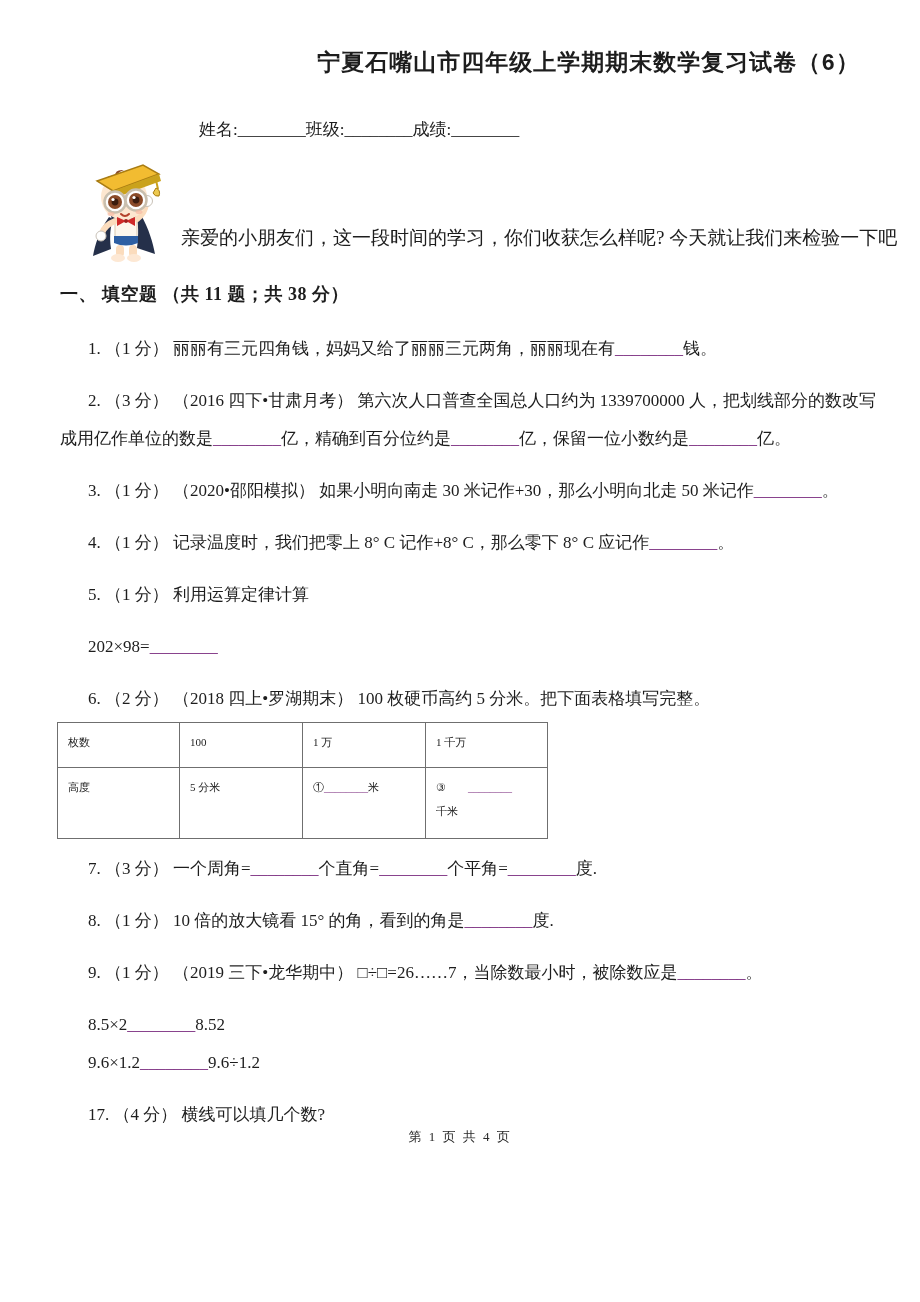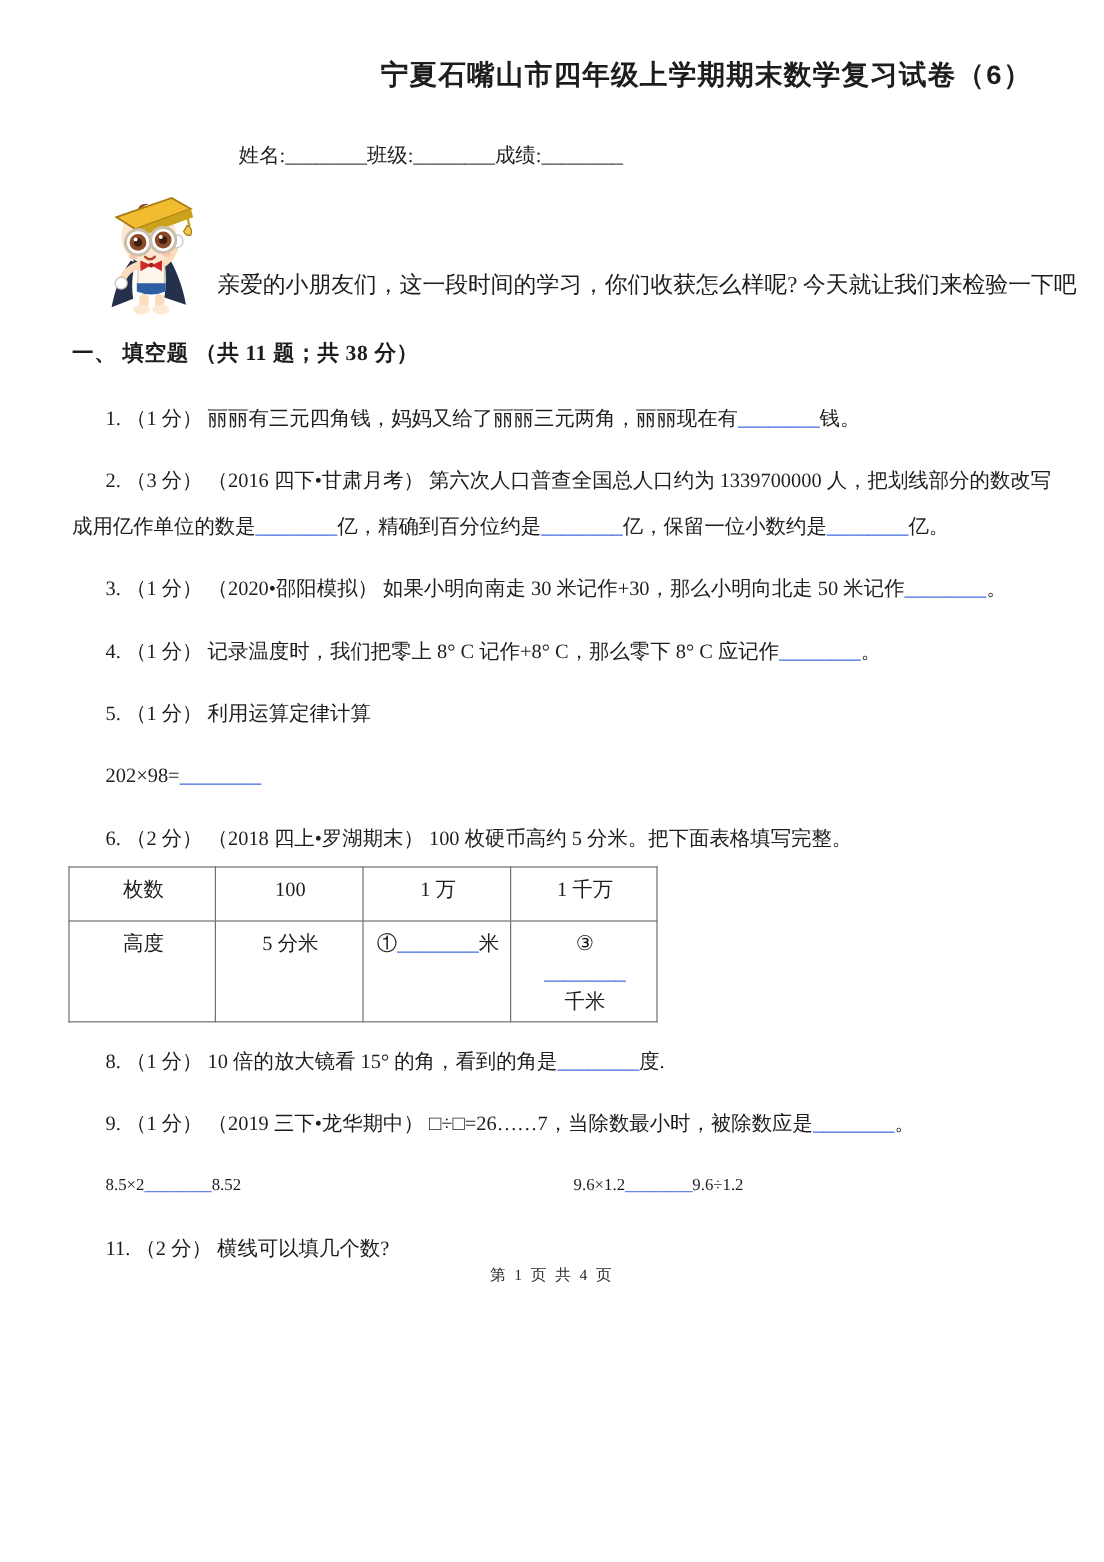--- a/index.html
+++ b/index.html
@@ -59,47 +59,47 @@
     font-size: 17px;
     line-height: 38px;
     margin: 14px 0 0 0;
     white-space: nowrap;
   }
   .q.indent { padding-left: 28px; }
   .q.cont { margin-top: 0; }
   .q.first { margin-top: 24px; }
   .q.after-table { margin-top: 11px; }
 
-  .blank { color: #1d4ed8; }
+  .blank { color: #701a75; }
 
   table.q6-table {
     border-collapse: collapse;
     table-layout: fixed;
     margin: 4px 0 0 -3px;
   }
   table.q6-table td {
     border: 1px solid #6f6f6f;
-    font-size: 17px;
+    font-size: 11px;
     line-height: 24px;
     padding: 7px 8px 4px 10px;
     vertical-align: top;
     white-space: pre-line;
     box-sizing: border-box;
-    text-align: center;
   }
   table.q6-table tr.r1 td { height: 45px; }
   table.q6-table tr.r2 td { height: 71px; }
 
   .cmp-row {
     display: flex;
-    font-size: 14px;
+    font-size: 17px;
     line-height: 38px;
     margin: 14px 0 0 0;
     padding-left: 28px;
     white-space: nowrap;
+    flex-direction: column;
   }
   .cmp-row.row1 .cell-a { width: 390px; flex: 0 0 auto; }
   .cmp-row.row2 .cell-a { width: 302px; flex: 0 0 auto; }
 
   .footer {
     margin-top: -6px;
     text-align: center;
     font-size: 13px;
     line-height: 18px;
     letter-spacing: 2px;
@@ -191,28 +191,29 @@
     <tr class="r2">
       <td>高度</td>
       <td>5 分米</td>
       <td>①<span class="blank">________</span>米</td>
       <td>③　　<span class="blank">________</span>
 千米</td>
     </tr>
   </tbody>
     </table>
 
+  <p class="q indent after-table">7. （3 分） 一个周角=<span class="blank">________</span>个直角=<span class="blank">________</span>个平角=<span class="blank">________</span>度.</p>
 
   <p class="q indent">8. （1 分） 10 倍的放大镜看 15° 的角，看到的角是<span class="blank">________</span>度.</p>
 
   <p class="q indent">9. （1 分） （2019 三下•龙华期中） □÷□=26……7，当除数最小时，被除数应是<span class="blank">________</span>。</p>
 
 
   <div class="cmp-row row1">
     <span class="cell-a">8.5×2<span class="blank">________</span>8.52</span>
     <span class="cell-b">9.6×1.2<span class="blank">________</span>9.6÷1.2</span>
   </div>
 
-  <p class="q indent">11. （2 分） 横线可以填几个数?</p>
+  <p class="q indent">17. （4 分） 横线可以填几个数?</p>
 
   <div class="footer">第 1 页 共 4 页</div>
 
 </div>
 
 </body></html>

